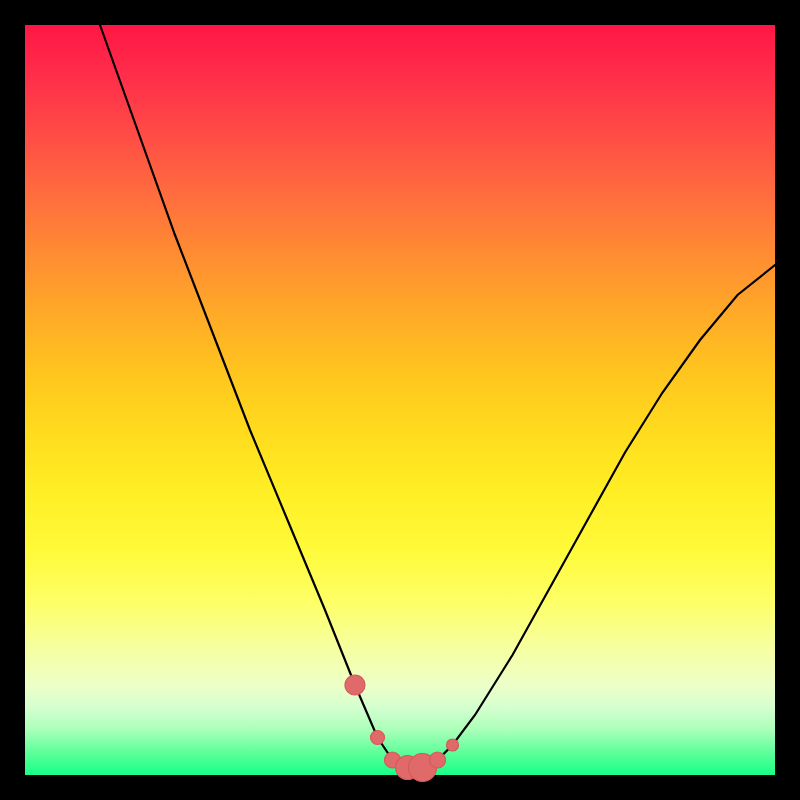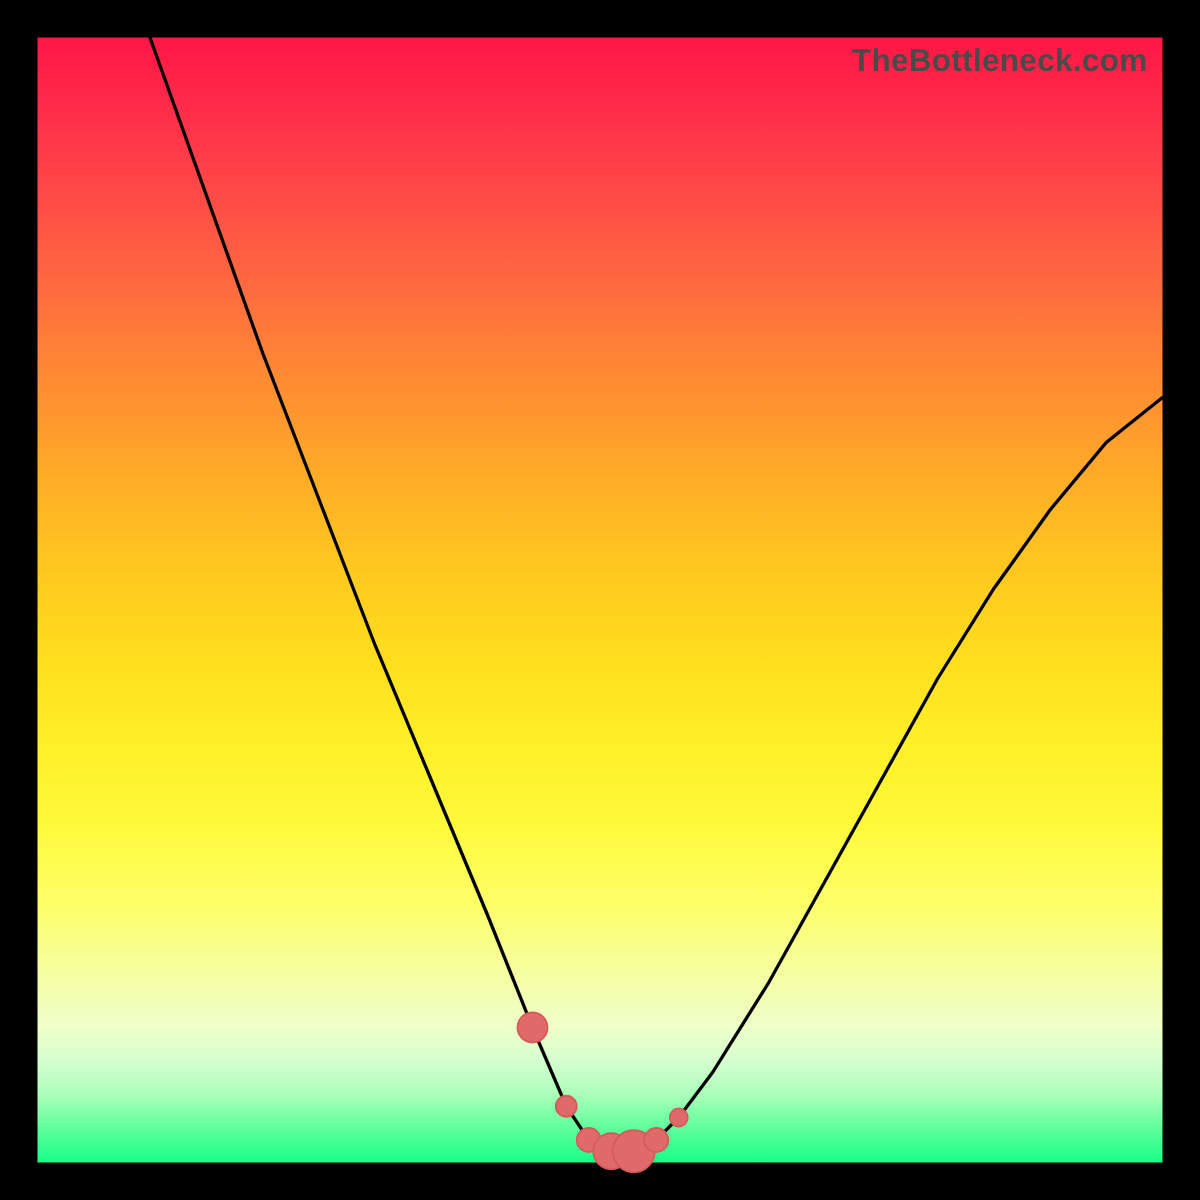--- a/index.html
+++ b/index.html
@@ -72,21 +72,20 @@
     fill: #e06a6a;
     stroke: #d55a5a;
     stroke-width: 1.2;
   }
 </style>
 </head>
 <body>
 
 <div class="frame">
   <div class="plot-area">
-    <div class="watermark">TheBottleneck.com</div>
     <svg class="curve-layer" viewBox="0 0 750 750" preserveAspectRatio="none">
       <path id="curve-path" class="curve" d="M75.0 0.0 L112.5 105.0 L150.0 210.0 L187.5 307.5 L225.0 405.0 L262.5 495.0 L300.0 585.0 L330.0 660.0 L352.5 712.5 L367.5 735.0 L382.5 742.5 L397.5 742.5 L412.5 735.0 L427.5 720.0 L450.0 690.0 L487.5 630.0 L525.0 562.5 L562.5 495.0 L600.0 427.5 L637.5 367.5 L675.0 315.0 L712.5 270.0 L750.0 240.0" stroke="#000000"></path>
       <g id="marker-group">
           <circle cx="330.0" cy="660.0" r="10" class="marker" fill="#e06a6a" stroke="#d55a5a"></circle>
           <circle cx="352.5" cy="712.5" r="7" class="marker" fill="#e06a6a" stroke="#d55a5a"></circle>
           <circle cx="367.5" cy="735.0" r="8" class="marker" fill="#e06a6a" stroke="#d55a5a"></circle>
           <circle cx="382.5" cy="742.5" r="12" class="marker" fill="#e06a6a" stroke="#d55a5a"></circle>
           <circle cx="397.5" cy="742.5" r="14" class="marker" fill="#e06a6a" stroke="#d55a5a"></circle>
           <circle cx="412.5" cy="735.0" r="8" class="marker" fill="#e06a6a" stroke="#d55a5a"></circle>
           <circle cx="427.5" cy="720.0" r="6" class="marker" fill="#e06a6a" stroke="#d55a5a"></circle>

